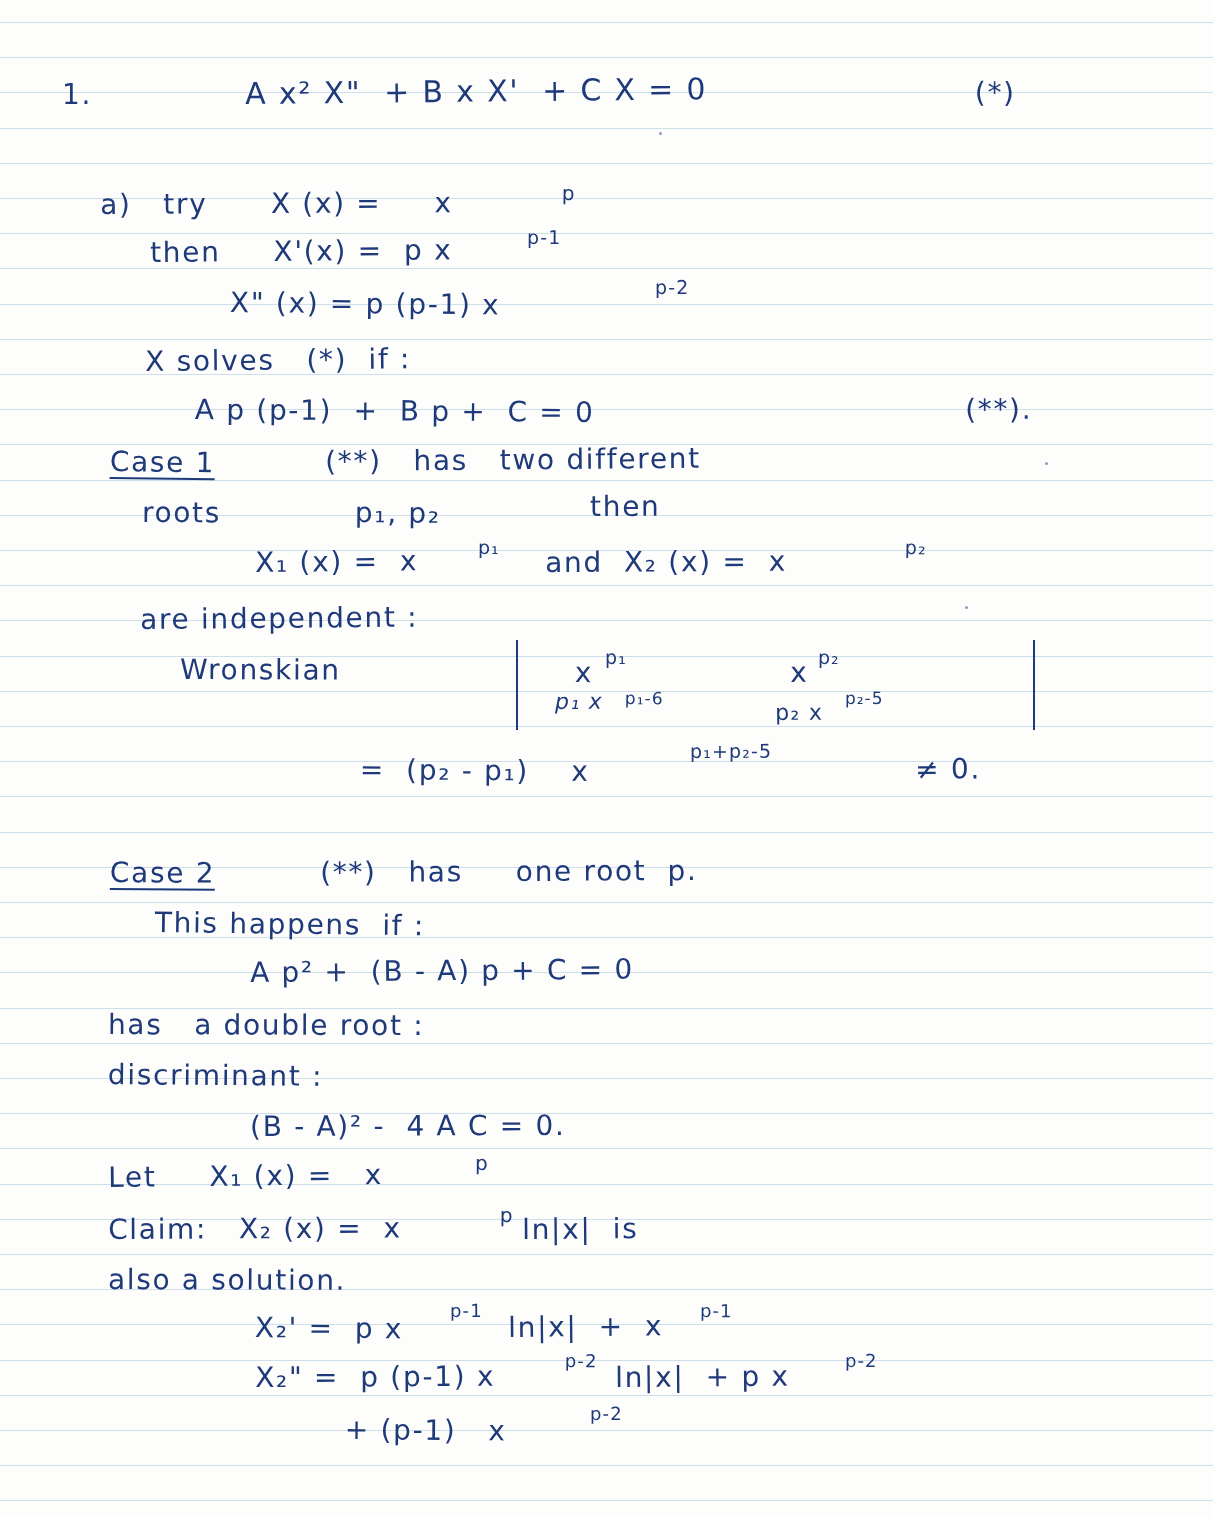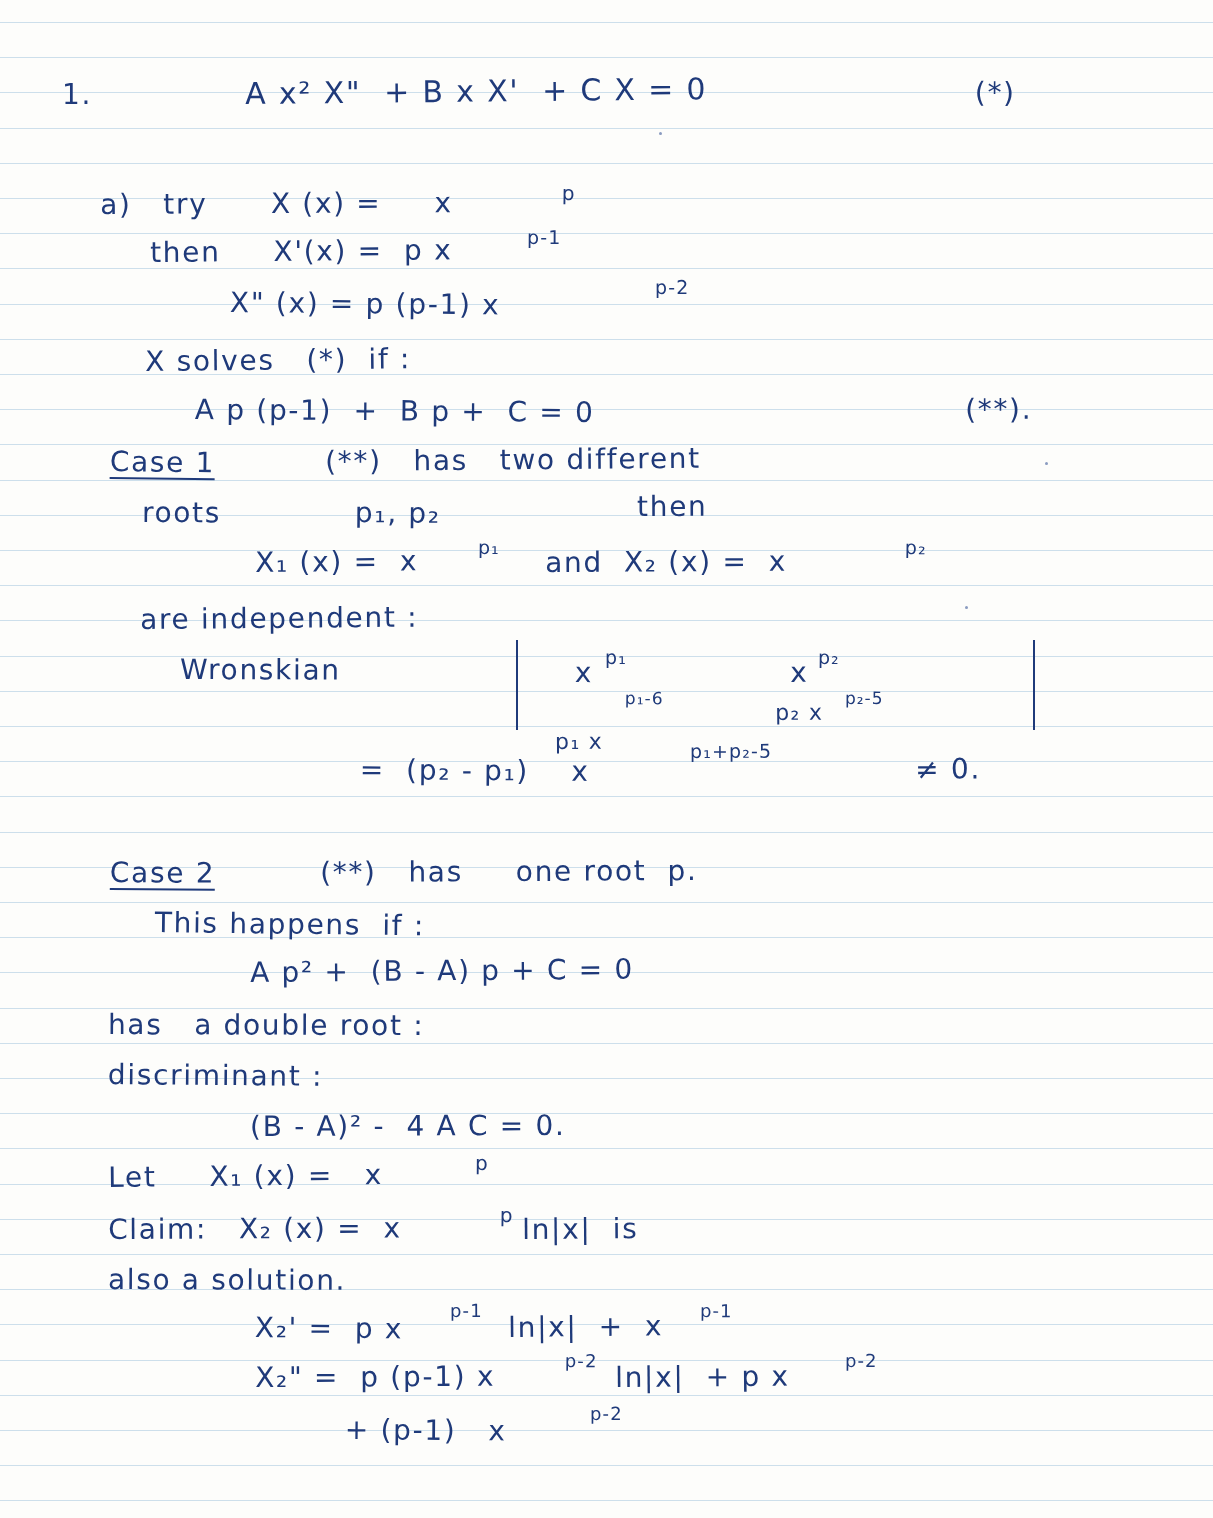--- a/index.html
+++ b/index.html
@@ -128,32 +128,32 @@
       <div class="hw" style="left: 527px; top: 228px; font-size: 19px; color: rgb(31, 58, 122); transform: rotate(0.2deg);">p-1</div>
       <div class="hw" style="left: 230px; top: 288px; font-size: 28px; color: rgb(31, 58, 122); transform: rotate(0.5deg);">X" (x) = p (p-1) x</div>
       <div class="hw" style="left: 655px; top: 278px; font-size: 19px; color: rgb(31, 58, 122); transform: rotate(-0.2deg);">p-2</div>
       <div class="hw" style="left: 145px; top: 347px; font-size: 28px; color: rgb(31, 58, 122); transform: rotate(-0.6deg);">X solves   (*)  if :</div>
       <div class="hw" style="left: 195px; top: 395px; font-size: 28px; color: rgb(31, 58, 122); transform: rotate(0.4deg);">A p (p-1)  +  B p +  C = 0</div>
       <div class="hw" style="left: 965px; top: 395px; font-size: 28px; color: rgb(31, 58, 122); transform: rotate(-0.3deg);">(**).</div>
       <div class="hw underline" style="left: 110px; top: 447px; font-size: 28px; color: rgb(31, 58, 122); transform: rotate(0.7deg);">Case 1</div>
       <div class="hw" style="left: 325px; top: 447px; font-size: 28px; color: rgb(31, 58, 122); transform: rotate(-0.5deg);">(**)   has   two different</div>
       <div class="hw" style="left: 142px; top: 498px; font-size: 28px; color: rgb(31, 58, 122); transform: rotate(0.2deg);">roots</div>
       <div class="hw" style="left: 355px; top: 498px; font-size: 28px; color: rgb(31, 58, 122); transform: rotate(0.5deg);">p₁, p₂</div>
-      <div class="hw" style="left: 590px; top: 492px; font-size: 28px; color: rgb(31, 58, 122); transform: rotate(-0.2deg); margin-left: 47px;">then</div>
+      <div class="hw" style="left: 590px; top: 492px; font-size: 28px; color: rgb(31, 58, 122); transform: rotate(-0.2deg);">then</div>
       <div class="hw" style="left: 255px; top: 548px; font-size: 28px; color: rgb(31, 58, 122); transform: rotate(-0.6deg);">X₁ (x) =  x</div>
       <div class="hw" style="left: 478px; top: 538px; font-size: 19px; color: rgb(31, 58, 122); transform: rotate(0.4deg);">p₁</div>
       <div class="hw" style="left: 545px; top: 548px; font-size: 28px; color: rgb(31, 58, 122); transform: rotate(-0.3deg);">and  X₂ (x) =  x</div>
       <div class="hw" style="left: 905px; top: 538px; font-size: 19px; color: rgb(31, 58, 122); transform: rotate(0.7deg);">p₂</div>
       <div class="hw" style="left: 140px; top: 605px; font-size: 28px; color: rgb(31, 58, 122); transform: rotate(-0.5deg);">are independent :</div>
       <div class="hw" style="left: 180px; top: 655px; font-size: 28px; color: rgb(31, 58, 122); transform: rotate(0.2deg);">Wronskian</div>
       <div class="hw" style="left: 575px; top: 658px; font-size: 28px; color: rgb(31, 58, 122); transform: rotate(0.5deg);">x</div>
       <div class="hw" style="left: 605px; top: 648px; font-size: 19px; color: rgb(31, 58, 122); transform: rotate(-0.2deg);">p₁</div>
       <div class="hw" style="left: 790px; top: 658px; font-size: 28px; color: rgb(31, 58, 122); transform: rotate(-0.6deg);">x</div>
       <div class="hw" style="left: 818px; top: 648px; font-size: 19px; color: rgb(31, 58, 122); transform: rotate(0.4deg);">p₂</div>
-      <div class="hw" style="left: 555px; top: 730px; font-size: 22px; color: rgb(31, 58, 122); transform: rotate(-0.3deg);">p₁ x</div>
+      <div class="hw" style="left: 555px; top: 690px; font-size: 22px; color: rgb(31, 58, 122); transform: rotate(-0.3deg); font-style: italic;">p₁ x</div>
       <div class="hw" style="left: 625px; top: 690px; font-size: 17px; color: rgb(31, 58, 122); transform: rotate(0.7deg);">p₁-6</div>
       <div class="hw" style="left: 775px; top: 701px; font-size: 22px; color: rgb(31, 58, 122); transform: rotate(-0.5deg); text-align: center;">p₂ x</div>
       <div class="hw" style="left: 845px; top: 690px; font-size: 17px; color: rgb(31, 58, 122); transform: rotate(0.2deg);">p₂-5</div>
       <div class="hw" style="left: 360px; top: 755px; font-size: 28px; color: rgb(31, 58, 122); transform: rotate(0.5deg);">=  (p₂ - p₁)    x</div>
       <div class="hw" style="left: 690px; top: 742px; font-size: 19px; color: rgb(31, 58, 122); transform: rotate(-0.2deg);">p₁+p₂-5</div>
       <div class="hw" style="left: 915px; top: 755px; font-size: 28px; color: rgb(31, 58, 122); transform: rotate(-0.6deg);">≠ 0.</div>
       <div class="hw underline" style="left: 110px; top: 858px; font-size: 28px; color: rgb(31, 58, 122); transform: rotate(0.4deg);">Case 2</div>
       <div class="hw" style="left: 320px; top: 858px; font-size: 28px; color: rgb(31, 58, 122); transform: rotate(-0.3deg);">(**)   has     one root  p.</div>
       <div class="hw" style="left: 155px; top: 908px; font-size: 28px; color: rgb(31, 58, 122); transform: rotate(0.7deg);">This happens  if :</div>
       <div class="hw" style="left: 250px; top: 958px; font-size: 28px; color: rgb(31, 58, 122); transform: rotate(-0.5deg);">A p² +  (B - A) p + C = 0</div>

